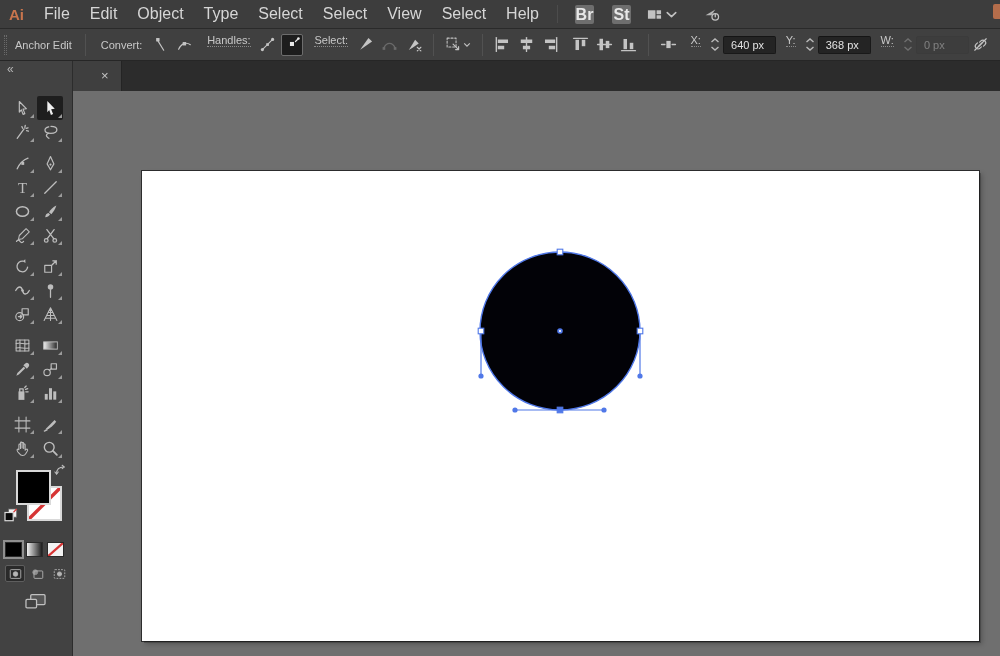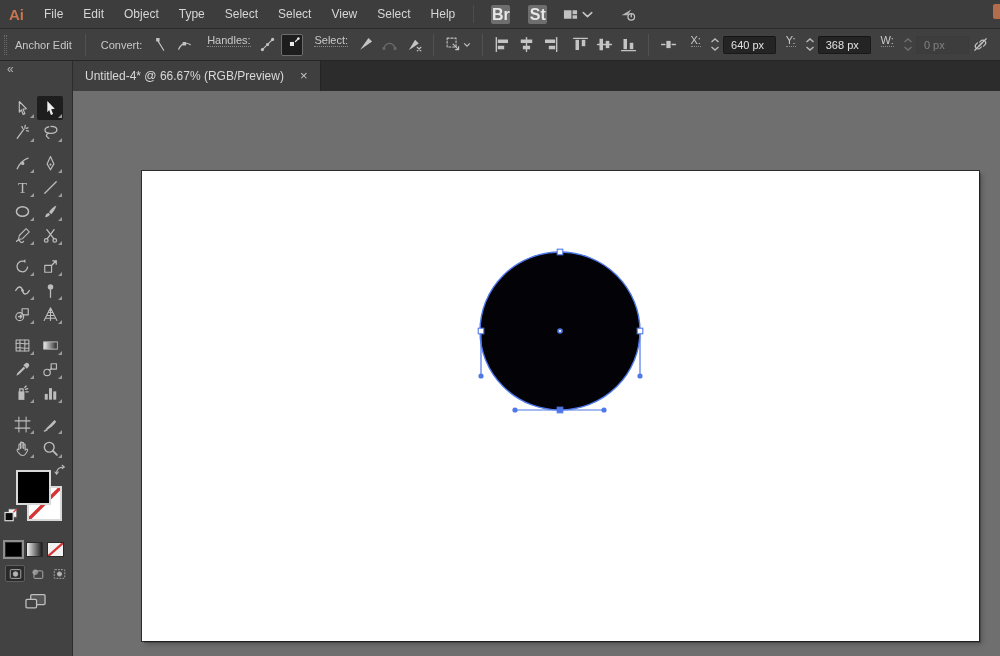--- a/index.html
+++ b/index.html
@@ -4,21 +4,21 @@
 <style>
   * { margin:0; padding:0; box-sizing:border-box; }
   html,body { width:1000px; height:656px; overflow:hidden; background:#6f6f6f;
     font-family:"Liberation Sans", sans-serif; }
   .app { width:1000px; height:656px; display:flex; flex-direction:column; }
 
   
   .menubar { height:29px; background:#3d3d3d; display:flex; align-items:center;
     border-bottom:1px solid #2a2a2a; position:relative; flex:0 0 29px; }
   .ai-logo { color:#c9754d; font-weight:bold; font-size:15px; margin:0 10px 0 9px; letter-spacing:0; }
-  .menu-item { color:#d6d6d6; font-size:12px; padding:0 10px; line-height:28px; cursor:default; }
+  .menu-item { color:#d6d6d6; font-size:16px; padding:0 10px; line-height:28px; cursor:default; }
   .mb-sep { width:1px; height:18px; background:#2e2e2e; border-right:1px solid #4c4c4c; margin:0 8px; }
   .sq-btn { width:19px; height:19px; background:#6e6e6e; border:none; border-radius:2px;
     color:#e8e8e8; font-size:16px; font-weight:bold; margin:0 9px; line-height:19px; text-align:center; }
   .ws-wrap { display:flex; align-items:center; color:#c9c9c9; margin:0 6px; }
   .cicon { display:inline-flex; align-items:center; justify-content:center; color:#c2c2c2; }
   .cicon svg { display:block; }
   .clip-icon { position:absolute; right:0; top:4px; width:7px; height:15px; background:#c9754d;
     border-radius:2px 0 0 2px; opacity:.85; }
 
   
@@ -283,21 +283,20 @@
         </svg>
       </span>
   </div>
 
   <div class="tabrow">
     <div class="dock-header">
       <span>«</span>
     </div>
     <div class="tabbar">
       <div class="tab">
-        <span>Untitled-4* @ 66.67% (RGB/Preview)</span>
         <span class="close">×</span>
       </div>
     </div>
   </div>
 
   <div class="main">
     <div class="toolspanel">
       <div class="toolgrid-wrap" id="toolgrid">
           <div class="toolgroup">
             <div class="tool">

